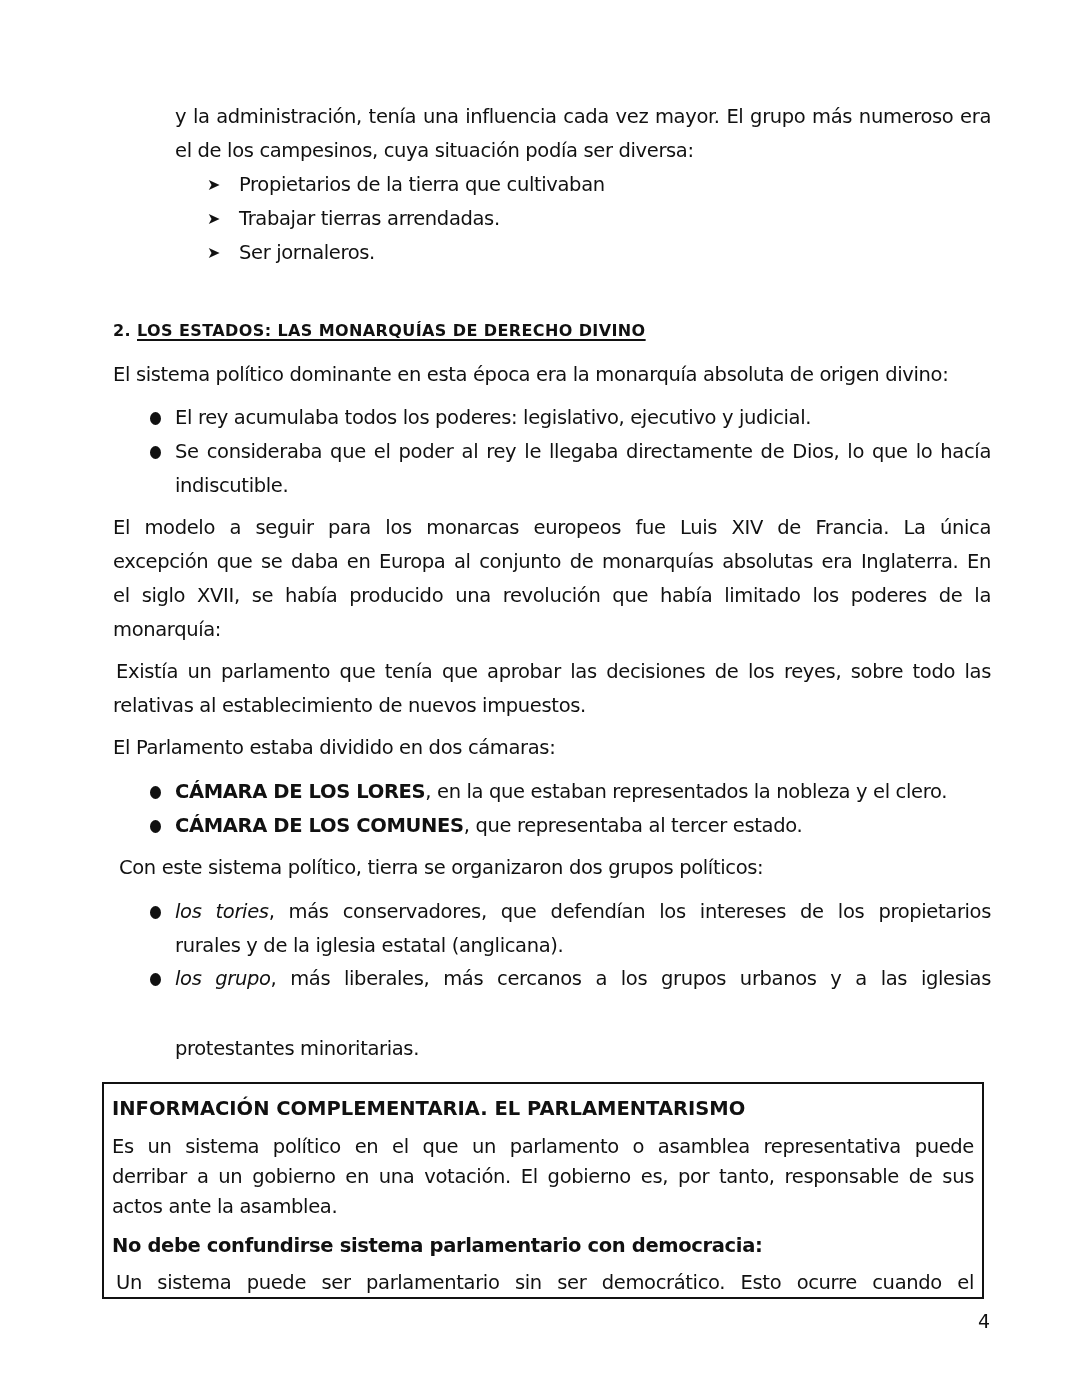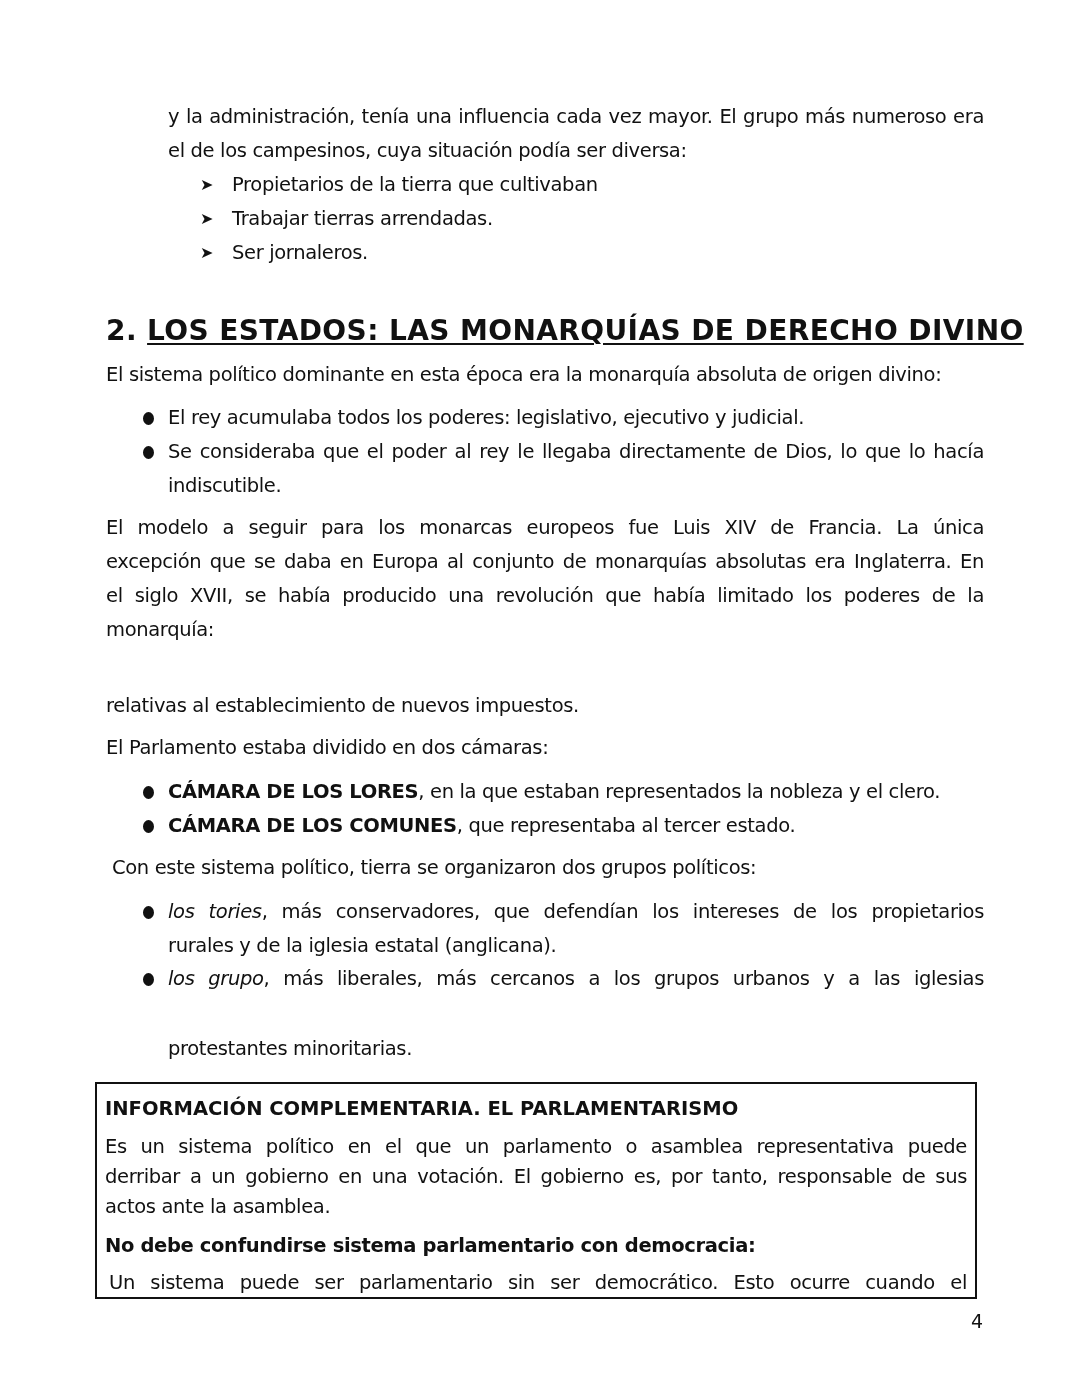--- a/index.html
+++ b/index.html
@@ -1,29 +1,29 @@
 <!DOCTYPE html>
 <html><head>
   <meta charset="utf-8">
   <style>
     html, body { margin: 0; padding: 0; background: #ffffff; }
     body {
       width: 1080px; height: 1397px; position: relative; overflow: hidden;
       font-family: "DejaVu Sans", sans-serif; color: #111111;
     }
-    .page { position: absolute; left: 5px; top: 0; width: 923px; height: 1397px; }
+    .page { position: absolute; left: 12px; top: 0; width: 923px; height: 1397px; }
     .line {
       position: absolute; font-size: 19.5px; line-height: 26px; white-space: nowrap;
       letter-spacing: -0.35px;
     }
     .just { text-align: justify; text-align-last: justify; white-space: normal; }
     .b { font-weight: bold; }
     .i { font-style: italic; }
     .u { text-decoration: underline; text-underline-offset: 3px; text-decoration-thickness: 2px; }
-    .heading { font-weight: bold; font-size: 28px; letter-spacing: 0.4px; }
+    .heading { font-weight: bold; font-size: 16px; letter-spacing: 0.4px; }
     .bullet-dot {
       position: absolute; width: 11px; height: 13px; background: #111; border-radius: 50%;
     }
     .arrow { position: absolute; font-size: 16px; line-height: 26px; }
     .box {
       position: absolute; left: 90px; top: 1082px; width: 878px; height: 213px;
       border: 2px solid #111; box-sizing: content-box;
     }
     .pagenum { position: absolute; left: 966px; top: 1308px; font-size: 19px; line-height: 26px; }
   </style>
@@ -53,20 +53,21 @@
   <div class="line" style="left:163px; top:405px;">El rey acumulaba todos los poderes: legislativo, ejecutivo y judicial.</div>
   <span class="bullet-dot" style="left:138px; top:446px;"></span>
   <div class="line just" style="left:163px; top:439px; width:816px;">Se consideraba que el poder al rey le llegaba directamente de Dios, lo que lo hacía</div>
   <div class="line" style="left:163px; top:473px;">indiscutible.</div>
 
   <div class="line just" style="left:101px; top:549px; width:878px;">excepción que se daba en Europa al conjunto de monarquías absolutas era Inglaterra. En</div>
   <div class="line just" style="left:101px; top:515px; width:878px;">El modelo a seguir para los monarcas europeos fue Luis XIV de Francia. La única</div>
   <div class="line just" style="left:101px; top:583px; width:878px;">el siglo XVII, se había producido una revolución que había limitado los poderes de la</div>
   <div class="line" style="left:101px; top:617px;">monarquía:</div>
 
+  <div class="line just" style="left:104px; top:659px; width:875px;">Existía un parlamento que tenía que aprobar las decisiones de los reyes, sobre todo las</div>
   <div class="line" style="left:101px; top:693px;">relativas al establecimiento de nuevos impuestos.</div>
 
   <div class="line" style="left:101px; top:735px;">El Parlamento estaba dividido en dos cámaras:</div>
 
   <span class="bullet-dot" style="left:138px; top:786px;"></span>
   <div class="line" style="left:163px; top:779px;">
     <span class="b">CÁMARA DE LOS LORES</span><span>, en la que estaban representados la nobleza y el clero.</span>
   </div>
   <span class="bullet-dot" style="left:138px; top:820px;"></span>
   <div class="line" style="left:163px; top:813px;">

